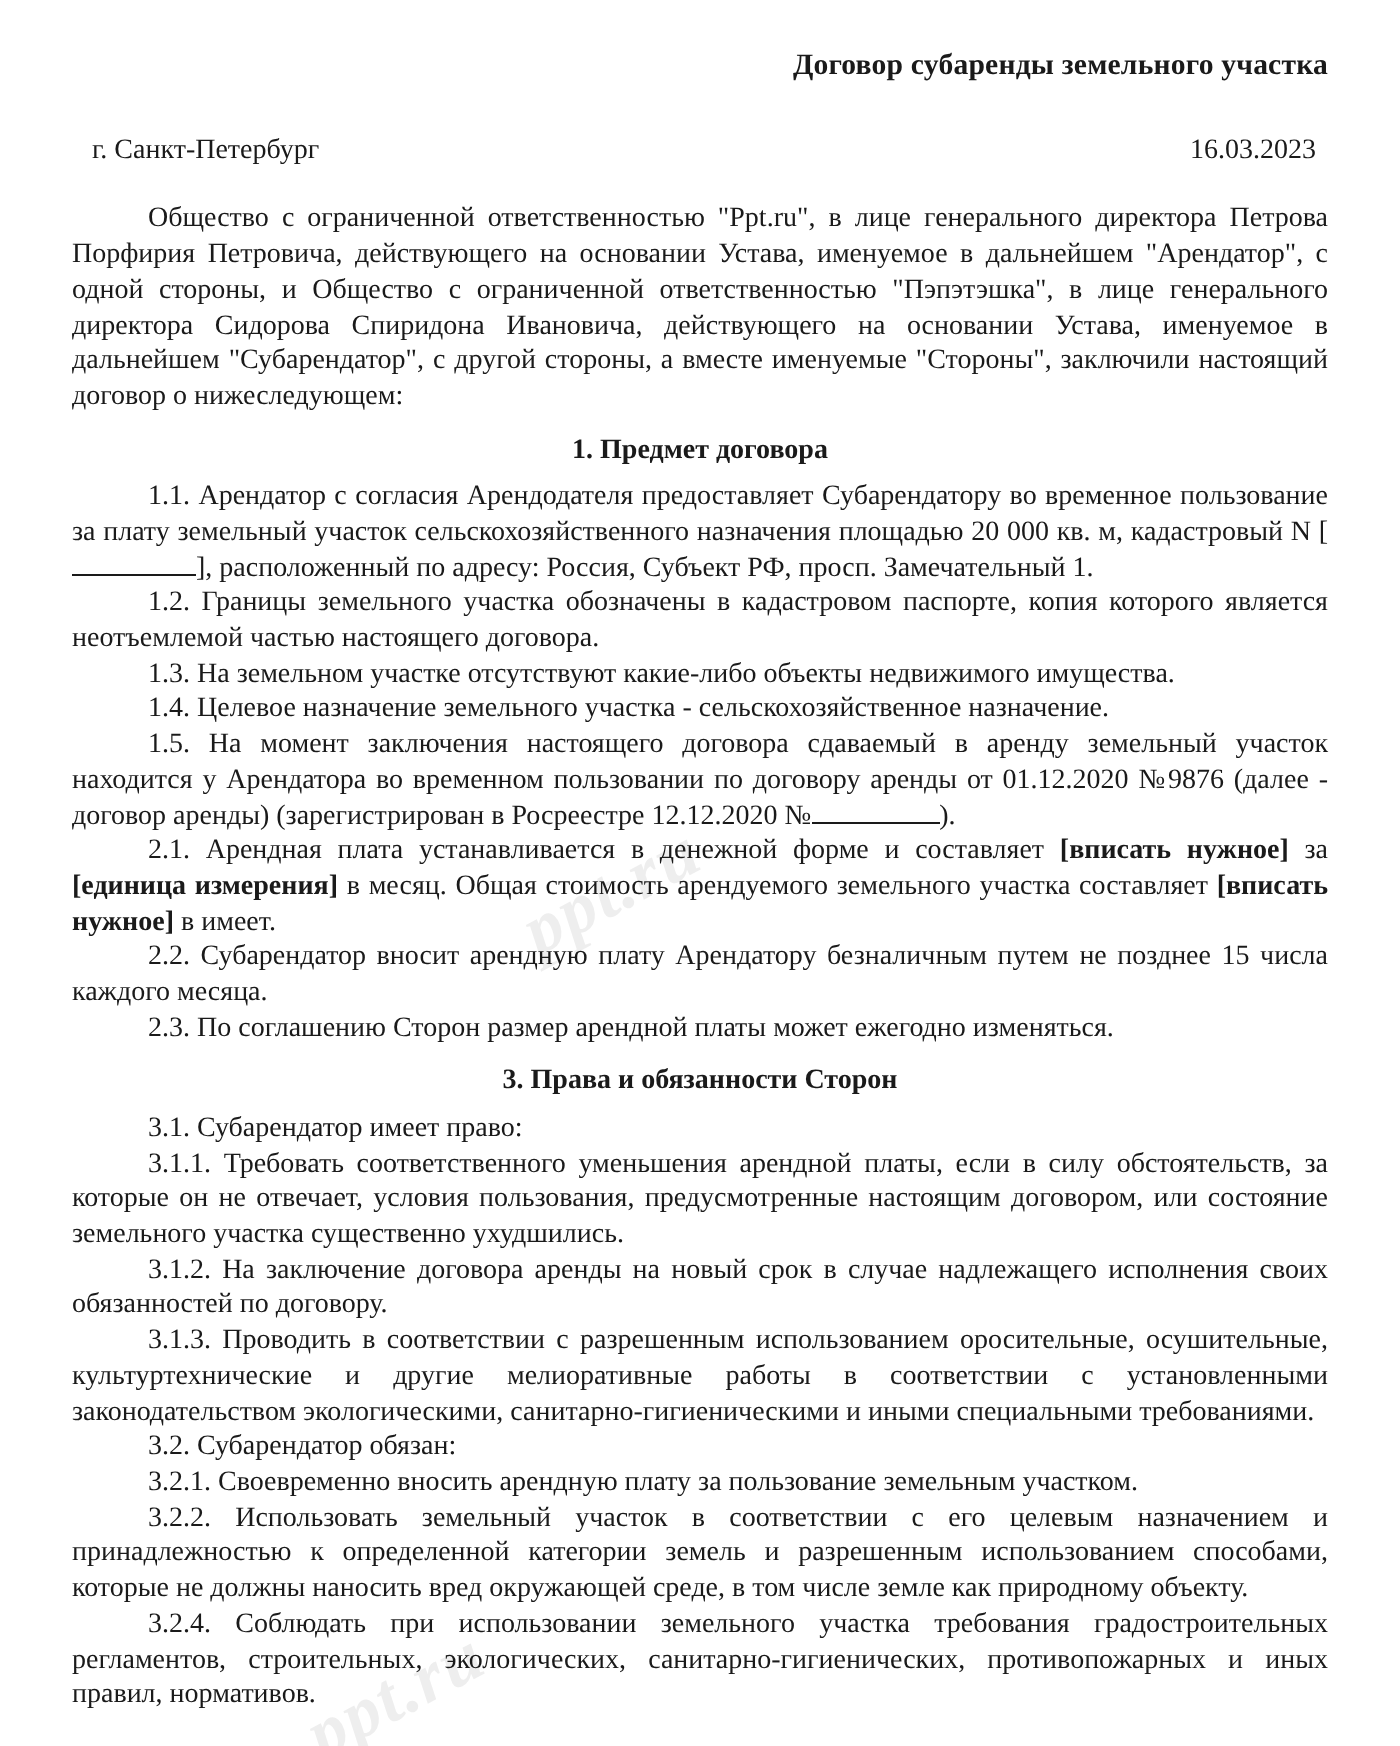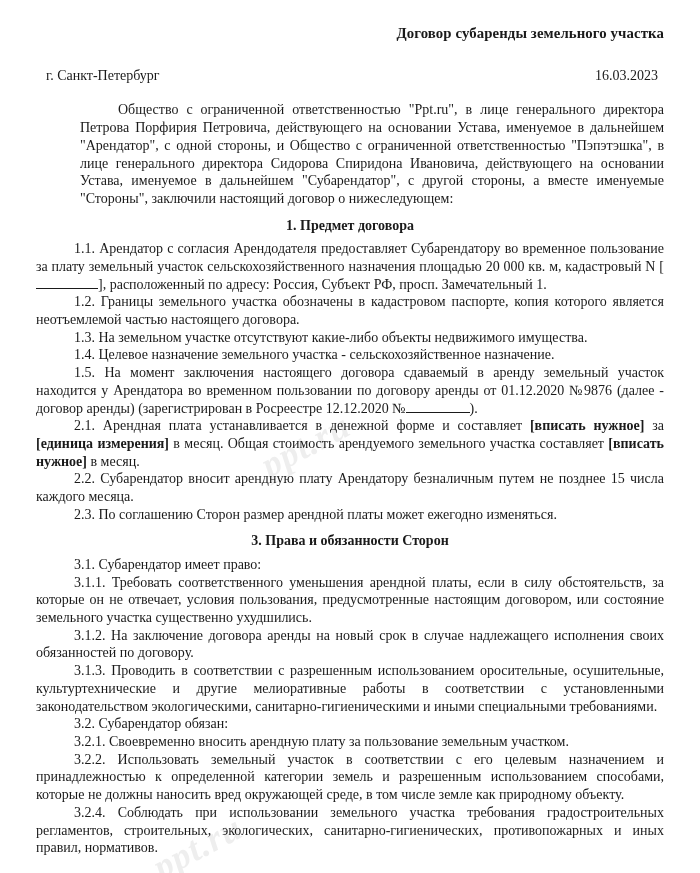--- a/index.html
+++ b/index.html
@@ -69,21 +69,21 @@
 
   p.para {
     margin: 0;
     font-size: 14px;
     line-height: 1.265;
     text-align: justify;
     text-justify: inter-word;
     text-indent: 38px;
     hyphens: none;
   }
-  p.para.first { margin-top: 17px; margin-left: 44px; }
+  p.para.first { margin-top: 17px; }
 
   h2.section {
     text-align: center;
     font-weight: 700;
     font-size: 14px;
     line-height: 1.25;
     margin: 9px 0 6px 0;
   }
   h2.section.s2 { margin-top: 10px; }
 
@@ -120,21 +120,21 @@
 
     <p class="para"><span>1.1. Арендатор с согласия Арендодателя предоставляет Субарендатору во временное пользование за плату земельный участок сельскохозяйственного назначения площадью 20 000 кв. м, кадастровый N [</span><span class="blank blank-1"></span><span>], расположенный по адресу: Россия, Субъект РФ, просп. Замечательный 1.</span></p>
 
     <p class="para">1.2. Границы земельного участка обозначены в кадастровом паспорте, копия которого является неотъемлемой частью настоящего договора.</p>
     <p class="para">1.3. На земельном участке отсутствуют какие-либо объекты недвижимого имущества.</p>
     <p class="para">1.4. Целевое назначение земельного участка - сельскохозяйственное назначение.</p>
 
     <p class="para"><span>1.5. На момент заключения настоящего договора сдаваемый в аренду земельный участок находится у Арендатора во временном пользовании по договору аренды от 01.12.2020 №9876 (далее - договор аренды) (зарегистрирован в Росреестре 12.12.2020 №</span><span class="blank blank-2"></span><span>).</span></p>
 
 
-    <p class="para"><span>2.1. Арендная плата устанавливается в денежной форме и составляет </span><span class="b">[вписать нужное]</span><span> за </span><span class="b">[единица измерения]</span><span> в месяц. Общая стоимость арендуемого земельного участка составляет </span><span class="b">[вписать нужное]</span><span> в месяц.</span></p>
+    <p class="para"><span>2.1. Арендная плата устанавливается в денежной форме и составляет </span><span class="b">[вписать нужное]</span><span> за </span><span class="b">[единица измерения]</span><span> в месяц. Общая стоимость арендуемого земельного участка составляет </span><span class="b">[вписать нужное]</span><span> в имеет.</span></p>
 
     <p class="para">2.2. Субарендатор вносит арендную плату Арендатору безналичным путем не позднее 15 числа каждого месяца.</p>
     <p class="para">2.3. По соглашению Сторон размер арендной платы может ежегодно изменяться.</p>
 
     <h2 class="section">3. Права и обязанности Сторон</h2>
 
     <p class="para">3.1. Субарендатор имеет право:</p>
     <p class="para">3.1.1. Требовать соответственного уменьшения арендной платы, если в силу обстоятельств, за которые он не отвечает, условия пользования, предусмотренные настоящим договором, или состояние земельного участка существенно ухудшились.</p>
     <p class="para">3.1.2. На заключение договора аренды на новый срок в случае надлежащего исполнения своих обязанностей по договору.</p>
     <p class="para">3.1.3. Проводить в соответствии с разрешенным использованием оросительные, осушительные, культуртехнические и другие мелиоративные работы в соответствии с установленными законодательством экологическими, санитарно-гигиеническими и иными специальными требованиями.</p>

